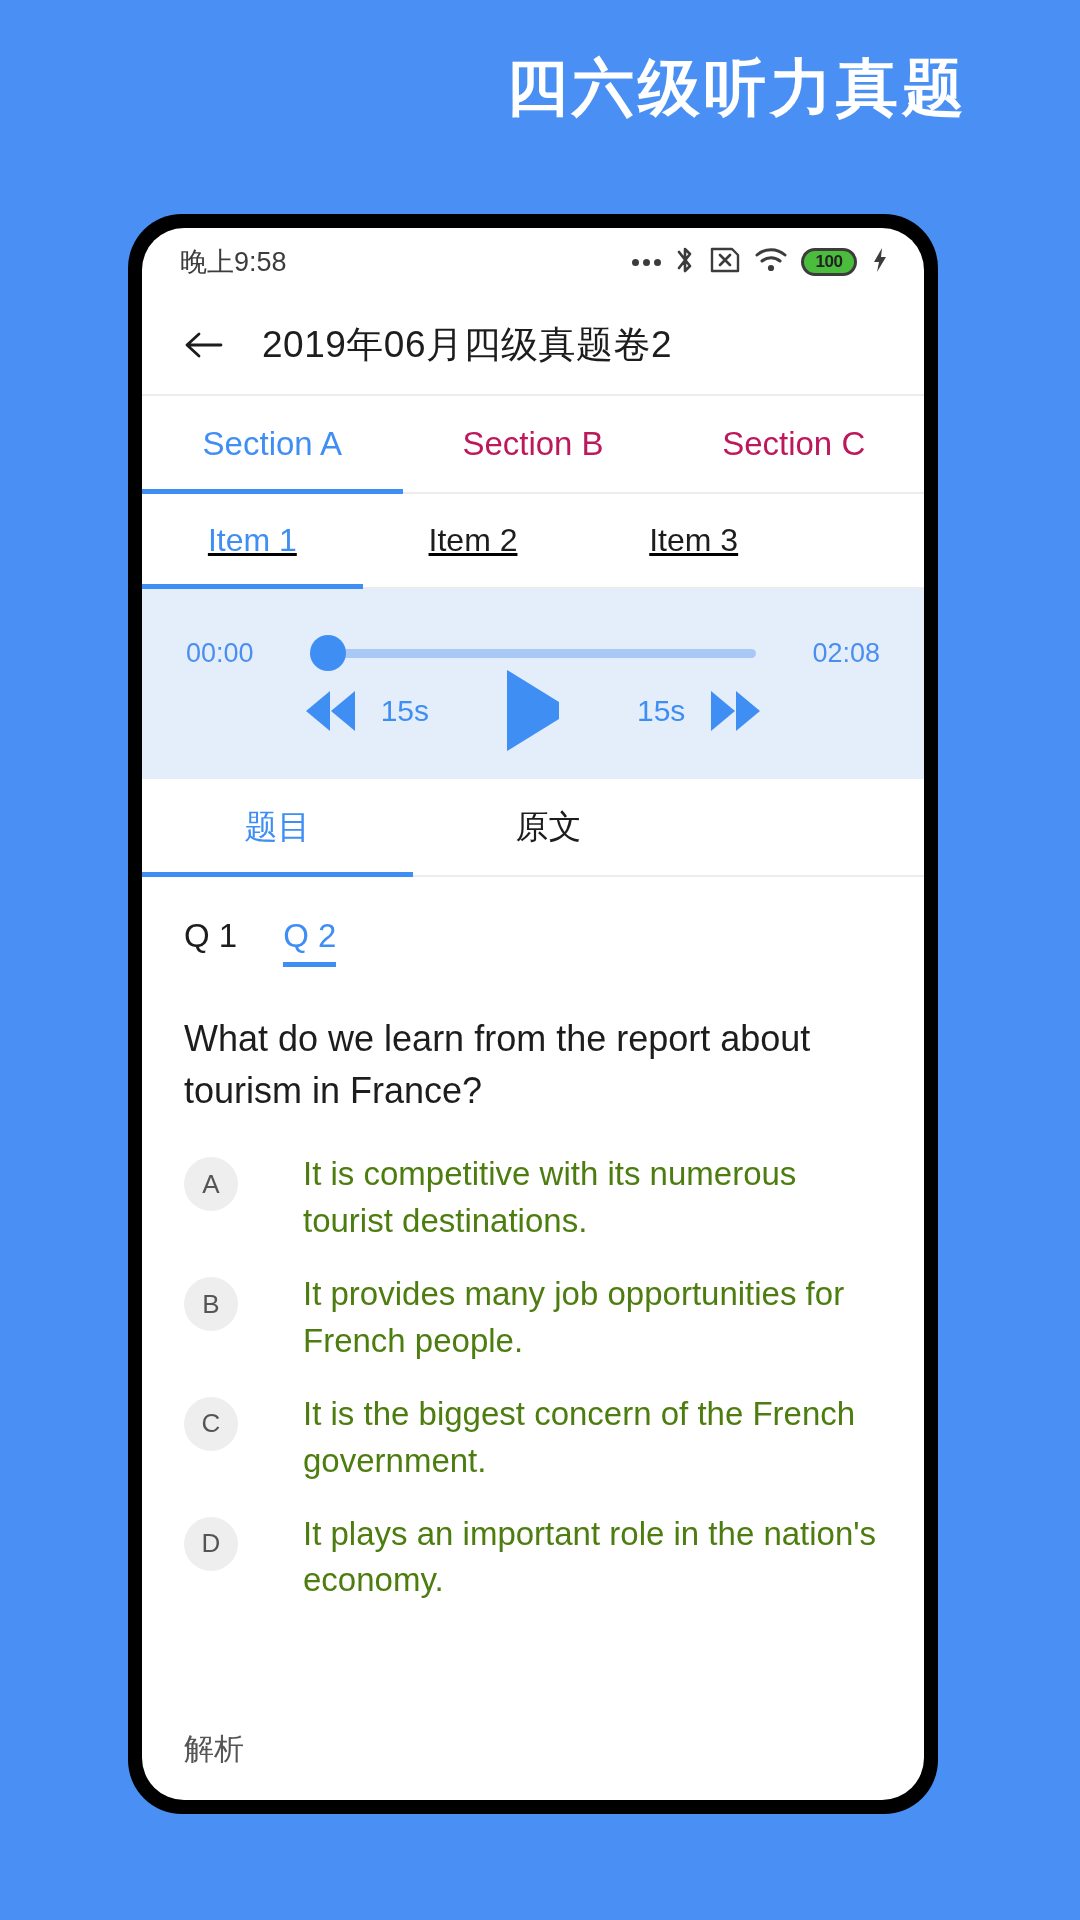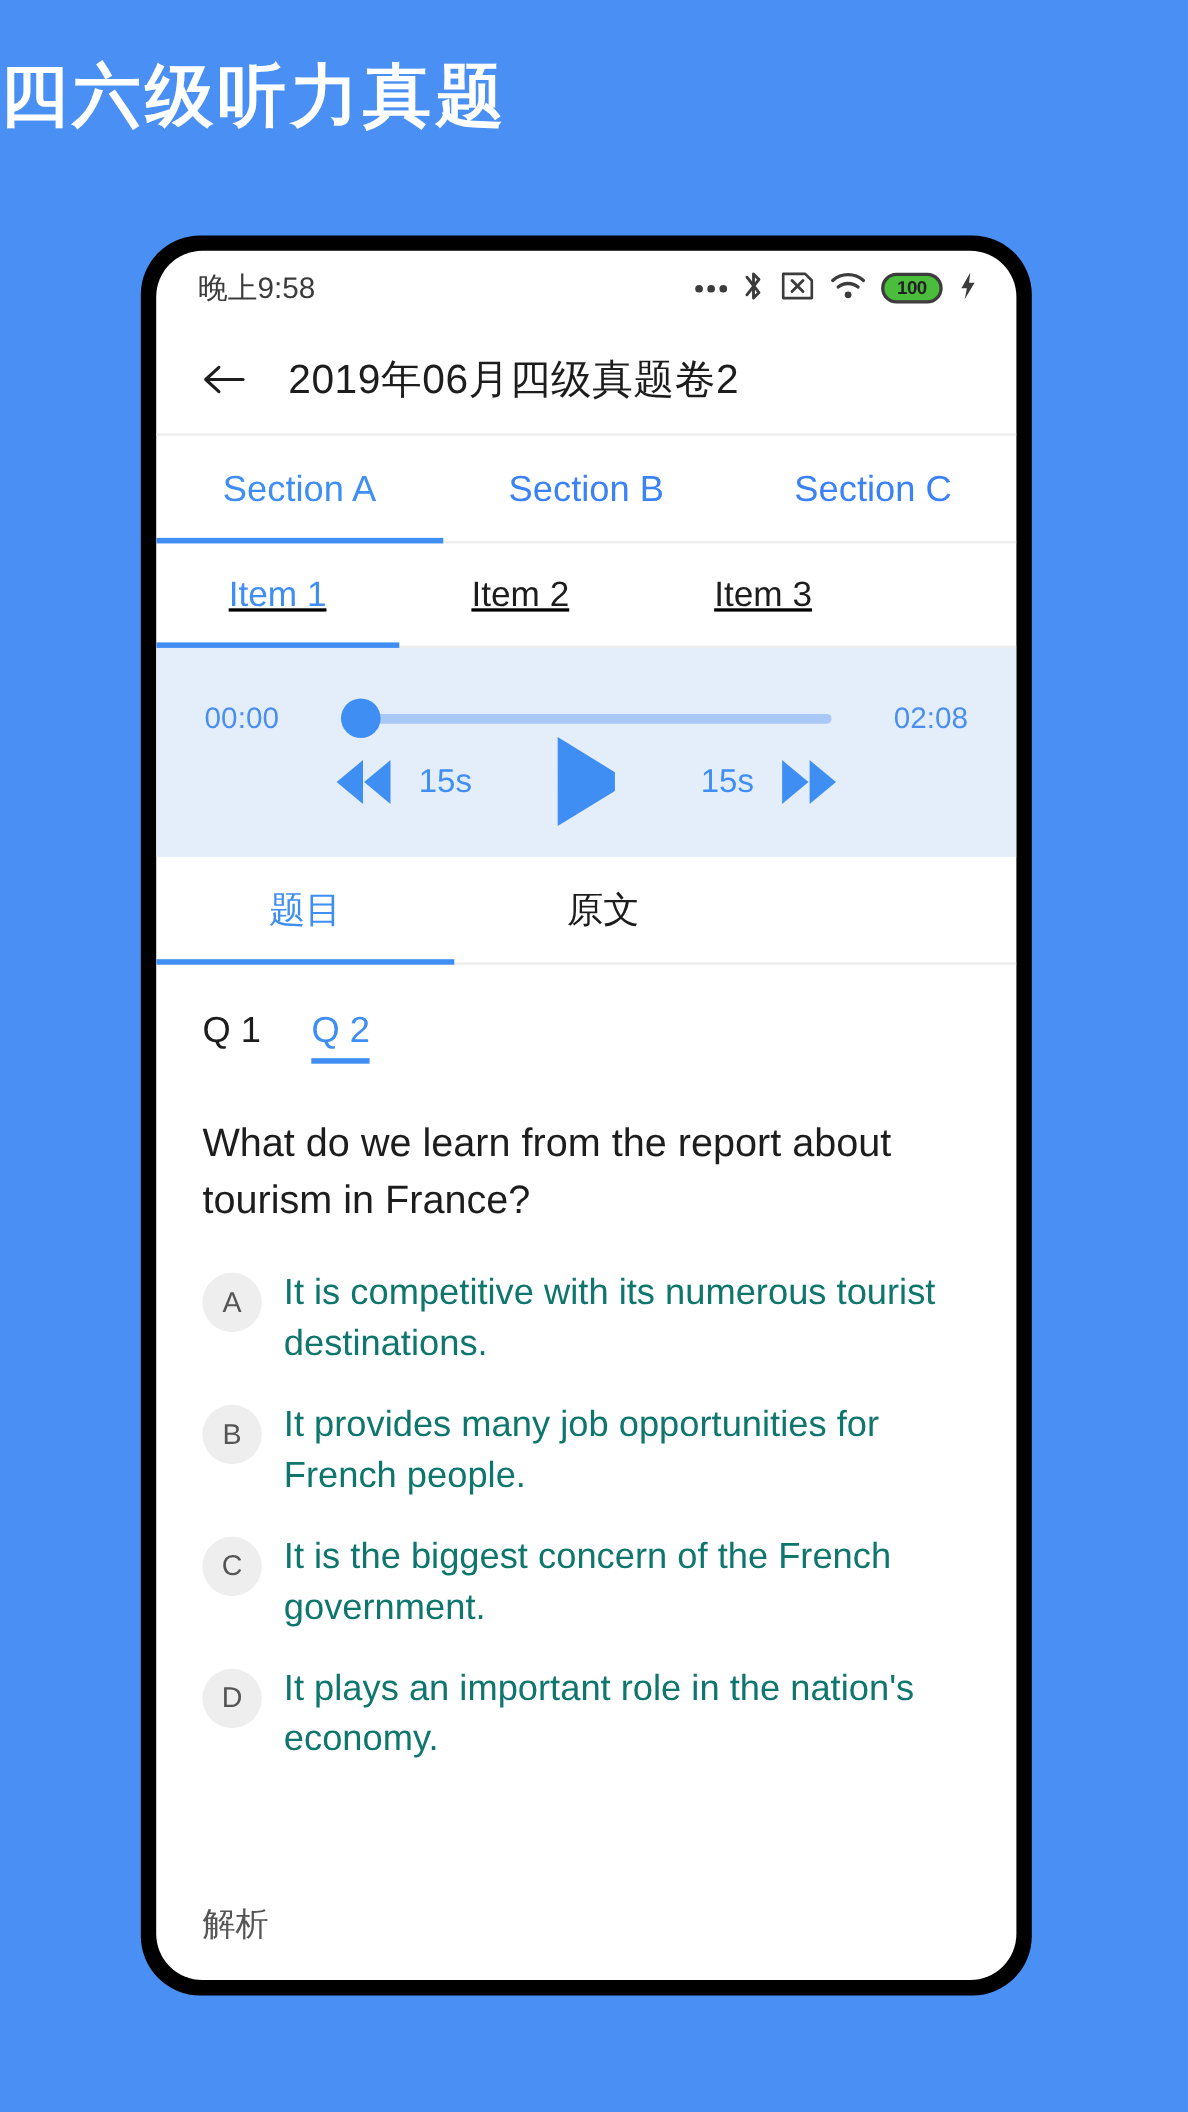--- a/index.html
+++ b/index.html
@@ -15,21 +15,21 @@
     font-family: "Liberation Sans", "DejaVu Sans", sans-serif;
     position: relative;
   }
 
   
   .promo-title {
     position: absolute;
     top: 52px;
     left: 0;
     width: 968px;
-    text-align: left;
+    text-align: right;
     color: #ffffff;
     font-size: 62px;
     font-weight: bold;
     letter-spacing: 4px;
     line-height: 1.15;
   }
 
   
   .phone-frame {
     position: absolute;
@@ -125,21 +125,21 @@
     flex: 0 0 98px;
     display: flex;
     border-bottom: 2px solid #ececec;
   }
   .section-tab {
     flex: 1 1 0;
     display: flex;
     align-items: center;
     justify-content: center;
     font-size: 33px;
-    color: #3b82f6;
+    color: #be185d;
     position: relative;
   }
   .section-tab.active { color: #3f8ef4; }
   .section-tab.active::after {
     content: "";
     position: absolute;
     left: 0; right: 0; bottom: -2px;
     height: 5px;
     background: #3f8ef4;
   }
@@ -314,23 +314,24 @@
     background: #eeeeee;
     color: #555;
     font-size: 26px;
     display: flex;
     align-items: center;
     justify-content: center;
     margin-top: 6px;
   }
   .option-text {
     font-size: 33px;
-    color: #0f766e;
+    color: #4d7c0f;
     line-height: 1.42;
     flex: 1 1 auto;
+    margin-left: 45px;
   }
   .analysis-label {
     margin-top: auto;
     padding-bottom: 30px;
     font-size: 30px;
     color: #555555;
   }
 </style>
 </head>
 <body>

